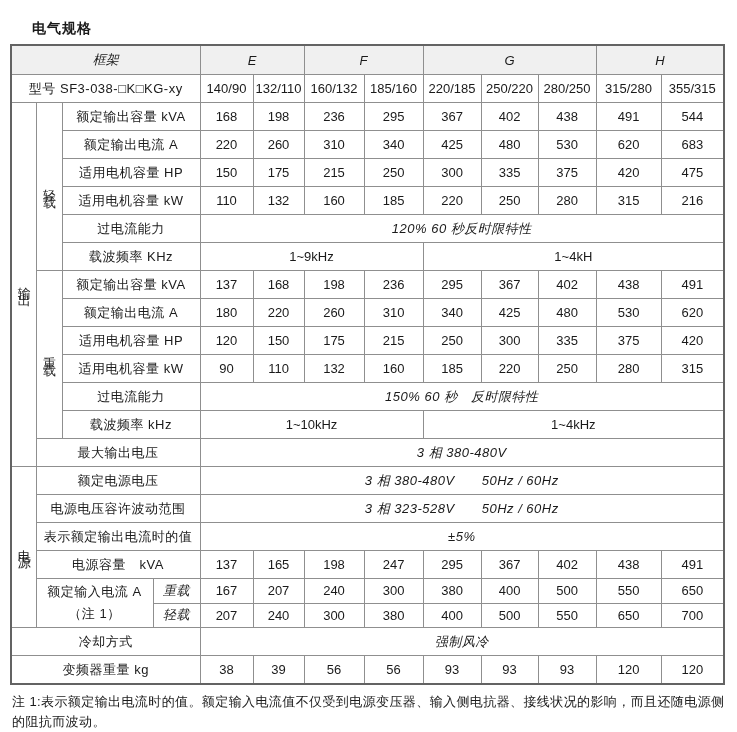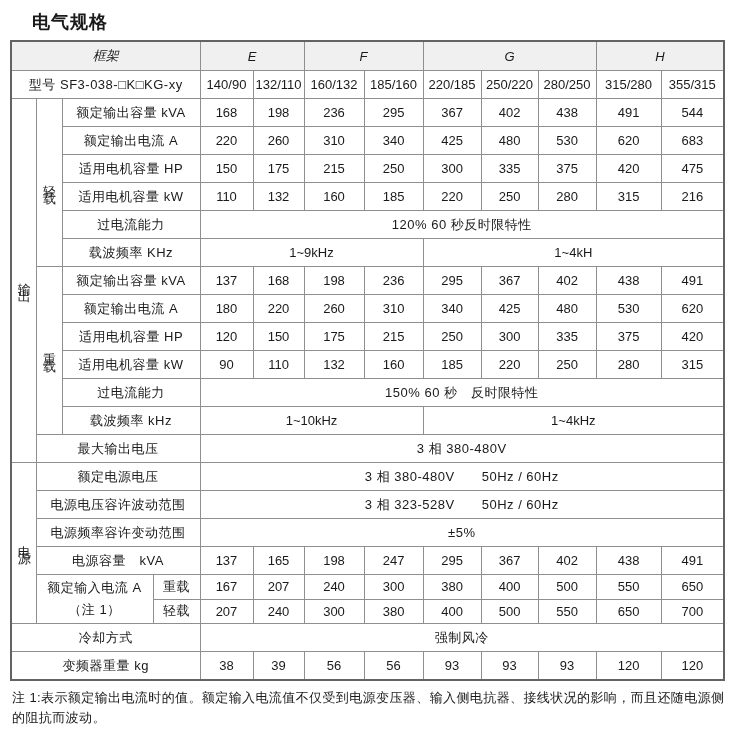--- a/index.html
+++ b/index.html
@@ -2,42 +2,42 @@
 <html><head>
 <meta charset="utf-8">
 <style>
   html,body{margin:0;padding:0;background:#ffffff;}
   body{
     width:737px;height:732px;overflow:hidden;
     font-family:"Liberation Sans","DejaVu Sans",sans-serif;
     color:#1a1a1a;
   }
   .page{padding:6px 8px 0 10px;}
-  .title{font-size:18px;font-weight:bold;margin:4px 0 6px 2px;letter-spacing:1px;padding-left:20px;}
+  .title{font-size:14px;font-weight:bold;margin:14px 0 6px 2px;letter-spacing:1px;padding-left:20px;}
   table.spec{
     border-collapse:collapse;table-layout:fixed;width:713px;
     border:2px solid #636363;
   }
   table.spec td{
     border:1px solid #8f8f8f;
     font-size:13px;text-align:center;vertical-align:middle;
     padding:2px 2px;overflow:hidden;white-space:nowrap;
     height:23px;
   }
   tr.r-hdr td{background:#f0f0f0;height:24px;font-style:italic;}
   tr.r-in td{height:19px;}
   td.lab{text-align:left;padding-left:8px;letter-spacing:0.5px;}
   td.lab2{text-align:left;padding-left:6px;letter-spacing:0.5px;}
   td.vert{padding:0;}
   .vtxt{
     writing-mode:vertical-rl;text-orientation:upright;
     display:inline-block;letter-spacing:7px;margin:0 auto;
   }
   td.gl{border-left:2px solid #636363;}
-  td.ctr{letter-spacing:0.5px;}
+  td.ctr{letter-spacing:0.5px;font-style:italic;}
   .two-line{line-height:1.7;letter-spacing:0.5px;}
   .fn1{
     font-size:13px;line-height:1.55;margin:7px 2px 0 2px;letter-spacing:0.4px;
   }
   .fn2{
     margin:9px 0 0 0;border:1px solid #4d4d4d;
     font-size:13px;line-height:1.75;letter-spacing:0.6px;
     padding:7px 10px 7px 10px;
   }
 </style>
@@ -225,21 +225,21 @@
       <td colspan="3" class="lab">额定电源电压</td>
       <td colspan="9" class="gl ctr">3 相 380-480V　　50Hz / 60Hz</td>
     </tr>
 
     <tr>
       <td colspan="3" class="lab">电源电压容许波动范围</td>
       <td colspan="9" class="gl ctr">3 相 323-528V　　50Hz / 60Hz</td>
     </tr>
 
     <tr>
-      <td colspan="3" class="lab">电源频率容许变动范围</td>
+      <td colspan="3" class="lab">表示额定输出电流时的值</td>
       <td colspan="9" class="gl ctr">±5%</td>
     </tr>
 
     <tr>
       <td colspan="3" class="lab">电源容量　kVA</td>
       <td class="gl">137</td>
       <td>165</td>
       <td class="gl">198</td>
       <td>247</td>
       <td class="gl">295</td>

